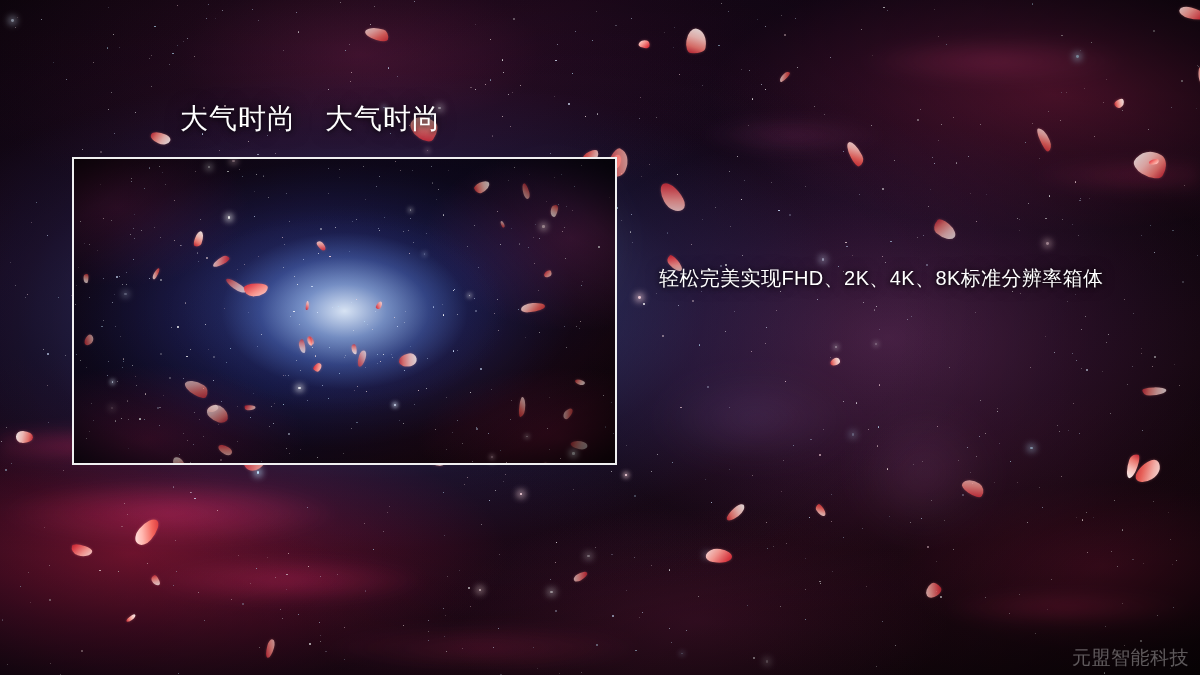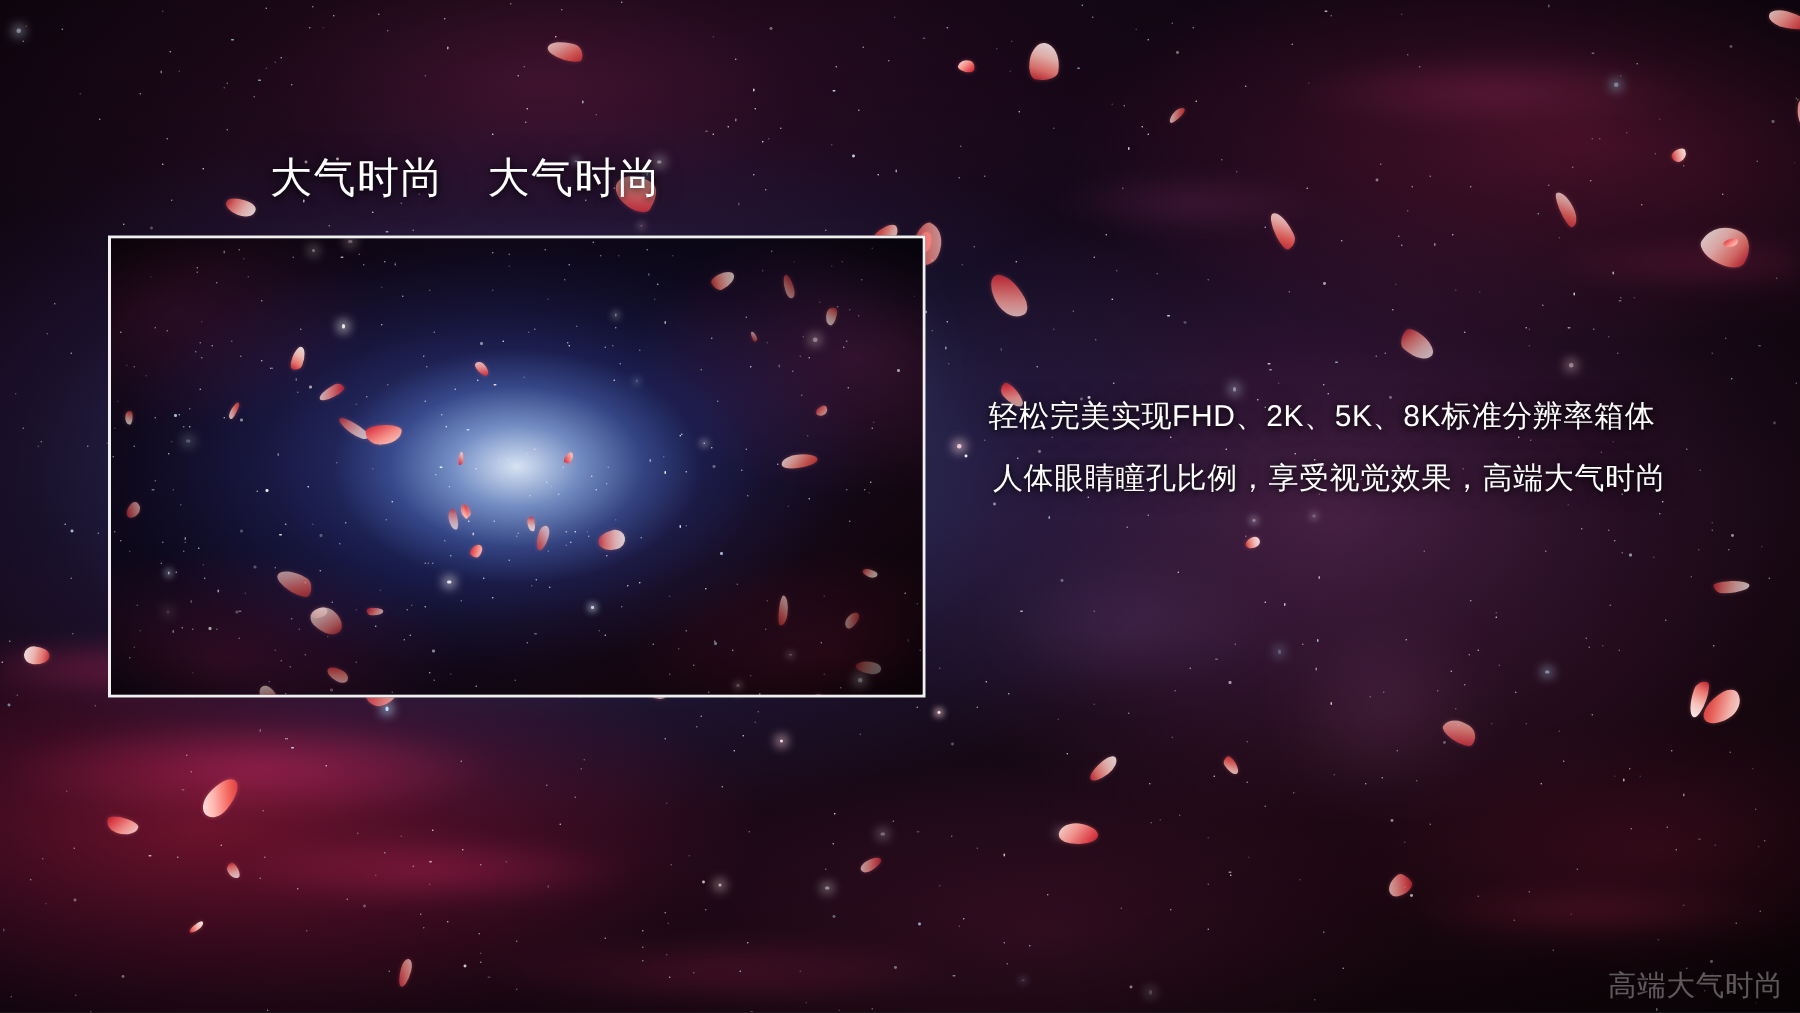--- a/index.html
+++ b/index.html
@@ -1332,19 +1332,18 @@
           <i class="petal" style="left:488.1px;top:251.1px;width:12.2px;height:6.9px;transform:rotate(315.9deg);opacity:0.71;background:linear-gradient(135deg,#fff0ee 0%,#ffb9b1 34%,#f4685f 66%,#d2262f 100%);border-radius:50% 50% 70% 30% / 66% 44% 56% 34%"></i>
           <i class="petal" style="left:98.0px;top:299.3px;width:12.9px;height:10.0px;transform:rotate(63.5deg);opacity:0.87;background:linear-gradient(100deg,#fff7f5 0%,#ffc7c0 38%,#f37b72 72%,#c72433 100%);border-radius:70% 30% 46% 54% / 58% 70% 30% 42%"></i>
         </div>
       <div class="frame-vignette"></div>
     </div>
   </div>
 
   <div id="slide-title">大气时尚　大气时尚</div>
 
   <div id="body-text">
-    <div class="body-line indent-1">轻松完美实现FHD、2K、5K、8K标准分辨率箱体</div>
-    <div class="body-line indent-2">人体眼睛瞳孔比例，享受视觉效果，高端大气时尚</div>
+    <div class="body-line indent-1">轻松完美实现FHD、2K、4K、8K标准分辨率箱体</div>
   </div>
 
-  <div id="watermark">高端大气时尚</div>
+  <div id="watermark">元盟智能科技</div>
 
 </div>
 
 </body></html>

